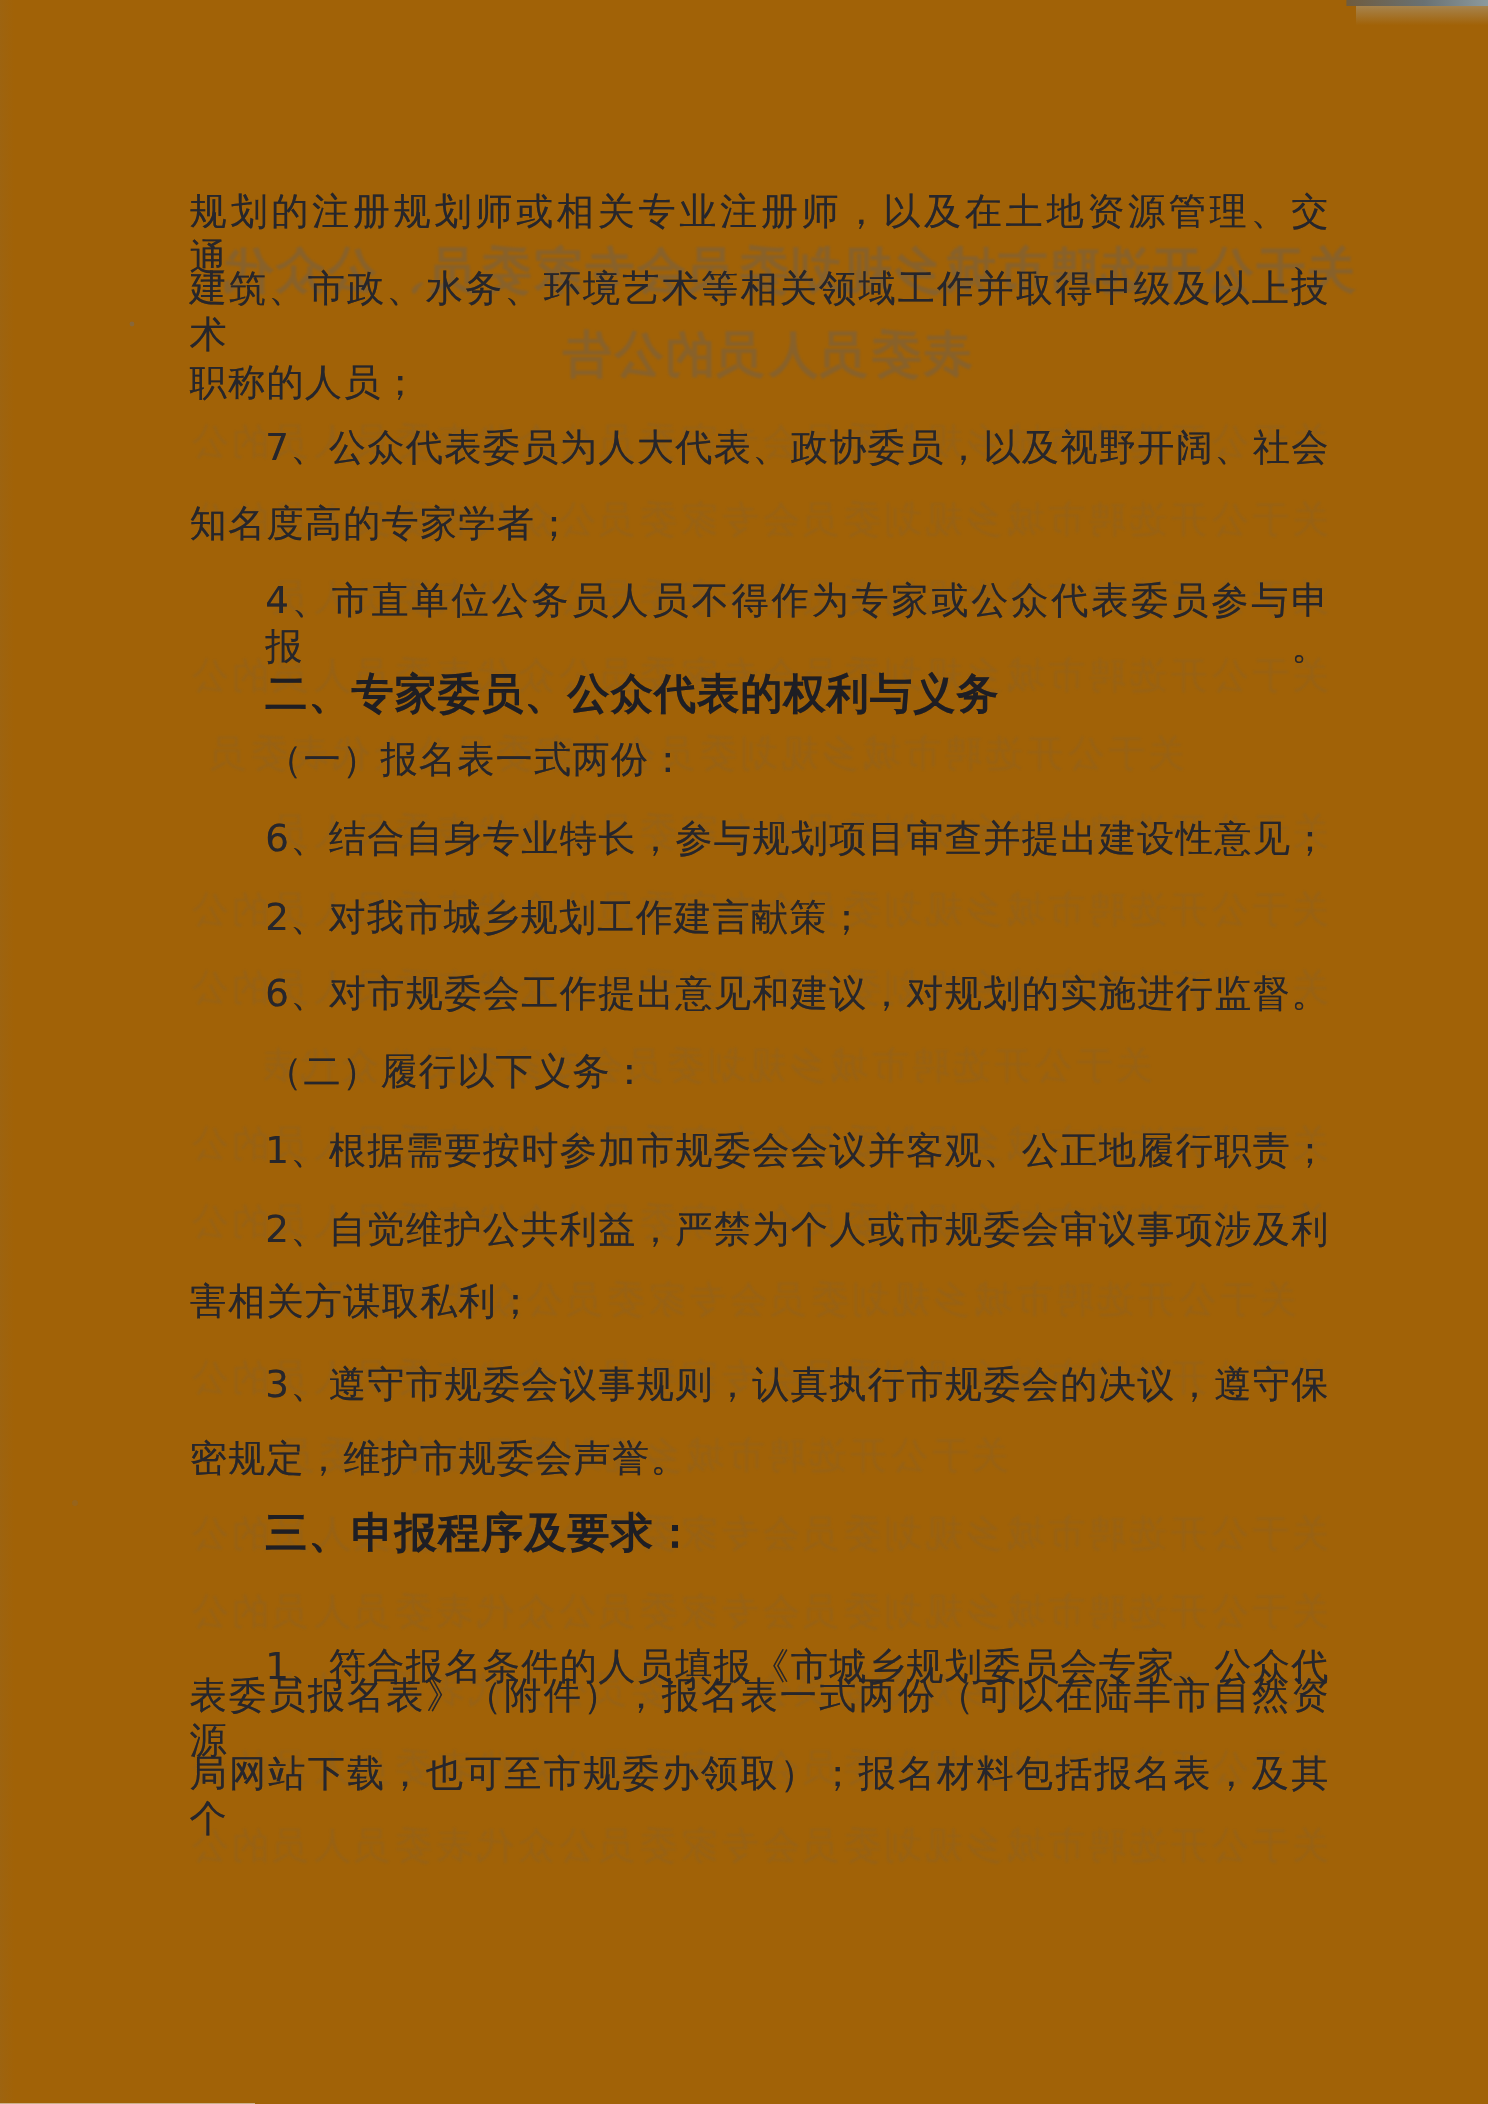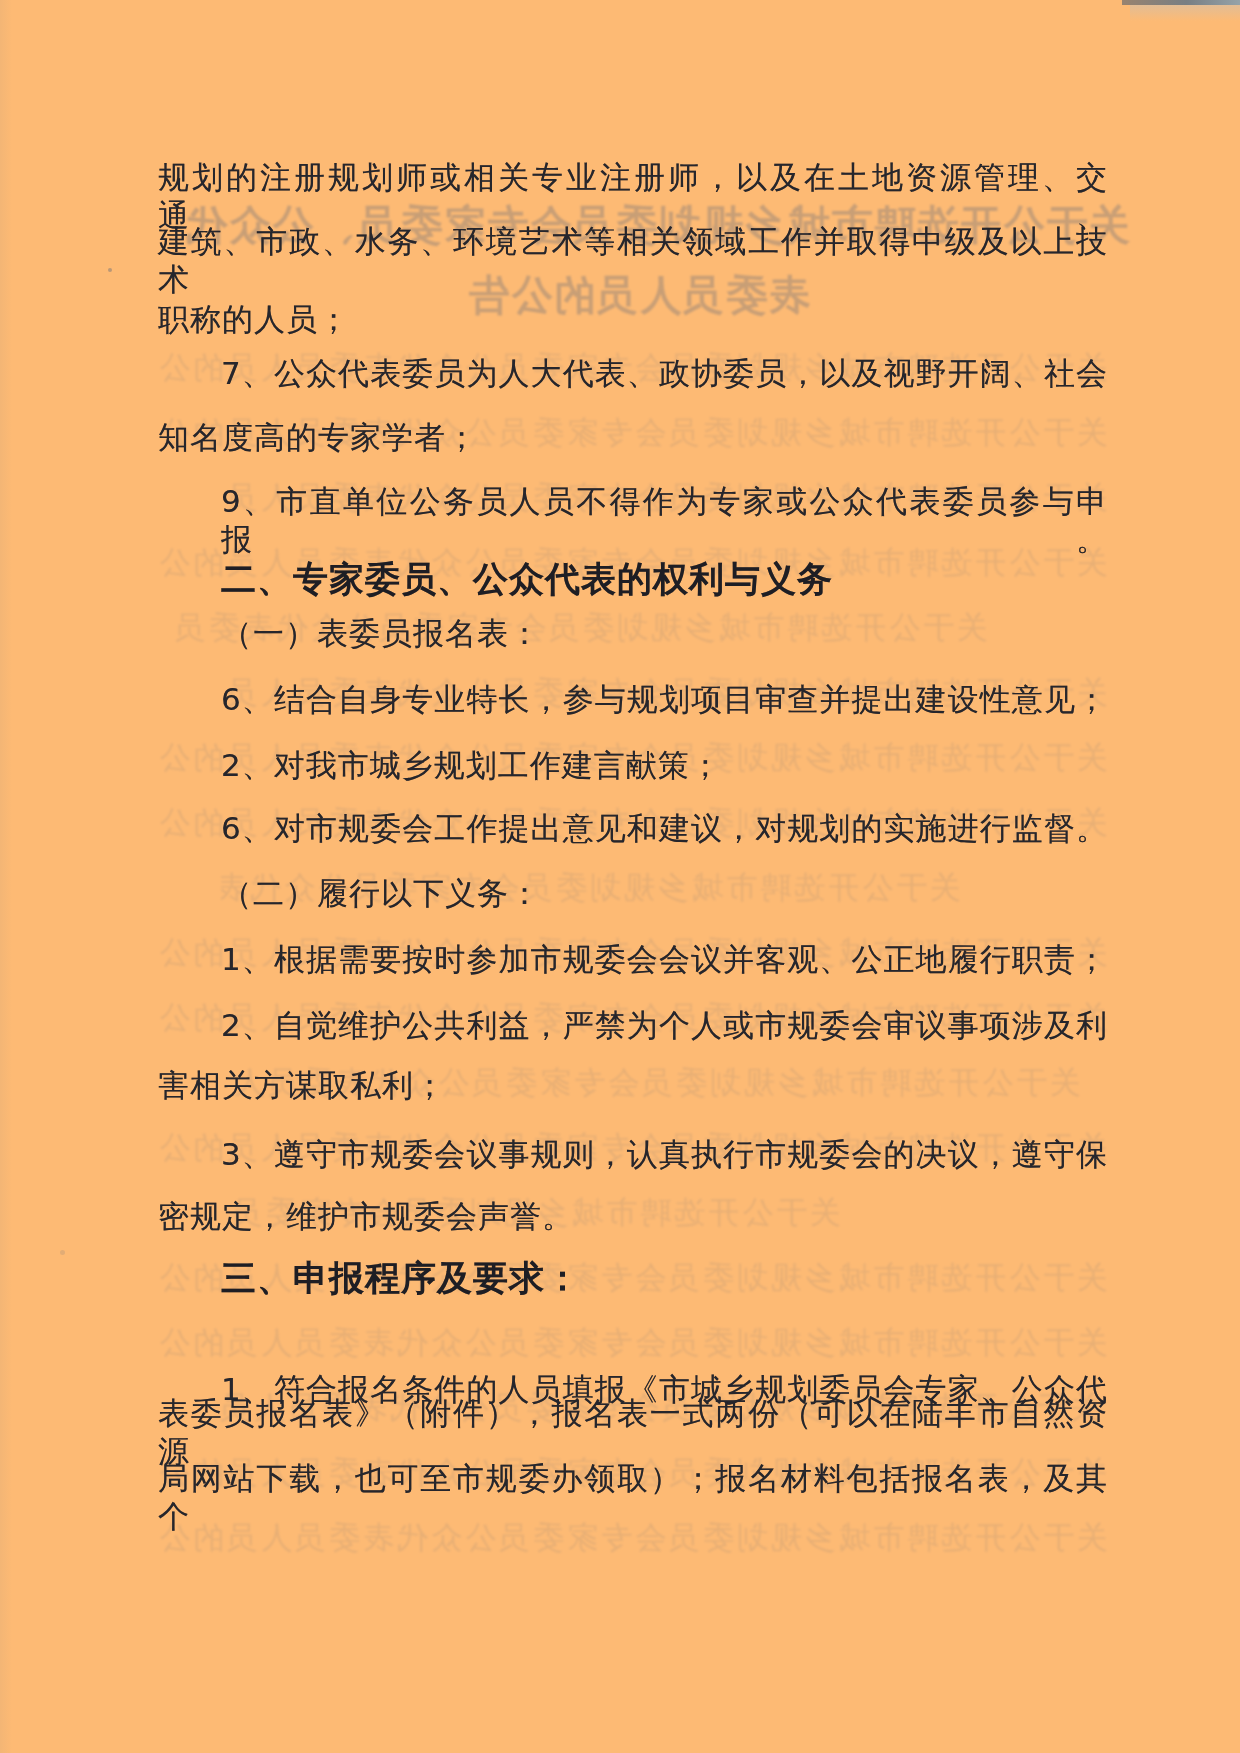--- a/index.html
+++ b/index.html
@@ -1,20 +1,20 @@
 <!DOCTYPE html>
 <html><head>
 <meta charset="utf-8">
 <style>
   html,body{margin:0;padding:0;background:#e8e8e8;}
   .page{
     position:relative;
     width:1240px;height:1753px;
     margin:0 auto;
-    background:#fdba74;
+    background:#a16207;
     overflow:hidden;
     font-family:"DejaVu Sans","Liberation Sans",sans-serif;
   }
   
   .page::before{
     content:"";position:absolute;left:0;top:0;bottom:0;width:12px;
     background:linear-gradient(90deg,rgba(110,120,132,0.07),rgba(110,120,132,0));
     pointer-events:none;
   }
   
@@ -80,23 +80,23 @@
       <div class="ghost body-ghost" style="top: 1387px; left: 221px; width: 880px;">关于公开选聘市城乡规划委员会专家委员公众代表委员人员</div>
       <div class="ghost body-ghost" style="top: 1452px; left: 158px; width: 950px;">关于公开选聘市城乡规划委员会专家委员公众代表委员人员的公</div>
       <div class="ghost body-ghost" style="top: 1517px; left: 158px; width: 950px;">关于公开选聘市城乡规划委员会专家委员公众代表委员人员的公</div>
     </div>
   <div id="text-layer">
       <div class="line justify" style="top: 158px;">规划的注册规划师或相关专业注册师，以及在土地资源管理、交通、</div>
       <div class="line justify" style="top: 222px;">建筑、市政、水务、环境艺术等相关领域工作并取得中级及以上技术</div>
       <div class="line" style="top: 300px;">职称的人员；</div>
       <div class="line indent justify" style="top: 354px;">7、公众代表委员为人大代表、政协委员，以及视野开阔、社会</div>
       <div class="line" style="top: 418px;">知名度高的专家学者；</div>
-      <div class="line indent justify" style="top: 482px;">9、市直单位公务员人员不得作为专家或公众代表委员参与申报。</div>
+      <div class="line indent justify" style="top: 482px;">4、市直单位公务员人员不得作为专家或公众代表委员参与申报。</div>
       <div class="line bold indent" style="top: 547px; margin-top: 13px;">二、专家委员、公众代表的权利与义务</div>
-      <div class="line indent" style="top: 614px;">（一）表委员报名表：</div>
+      <div class="line indent" style="top: 614px;">（一）报名表一式两份：</div>
       <div class="line indent justify" style="top: 680px;">6、结合自身专业特长，参与规划项目审查并提出建设性意见；</div>
       <div class="line indent" style="top: 746px;">2、对我市城乡规划工作建言献策；</div>
       <div class="line indent justify" style="top: 809px;">6、对市规委会工作提出意见和建议，对规划的实施进行监督。</div>
       <div class="line indent" style="top: 874px;">（二）履行以下义务：</div>
       <div class="line indent justify" style="top: 940px;">1、根据需要按时参加市规委会会议并客观、公正地履行职责；</div>
       <div class="line indent justify" style="top: 1006px;">2、自觉维护公共利益，严禁为个人或市规委会审议事项涉及利</div>
       <div class="line" style="top: 1066px;">害相关方谋取私利；</div>
       <div class="line indent justify" style="top: 1135px;">3、遵守市规委会议事规则，认真执行市规委会的决议，遵守保</div>
       <div class="line" style="top: 1197px;">密规定，维护市规委会声誉。</div>
       <div class="line bold indent" style="top: 1259px;">三、申报程序及要求：</div>

